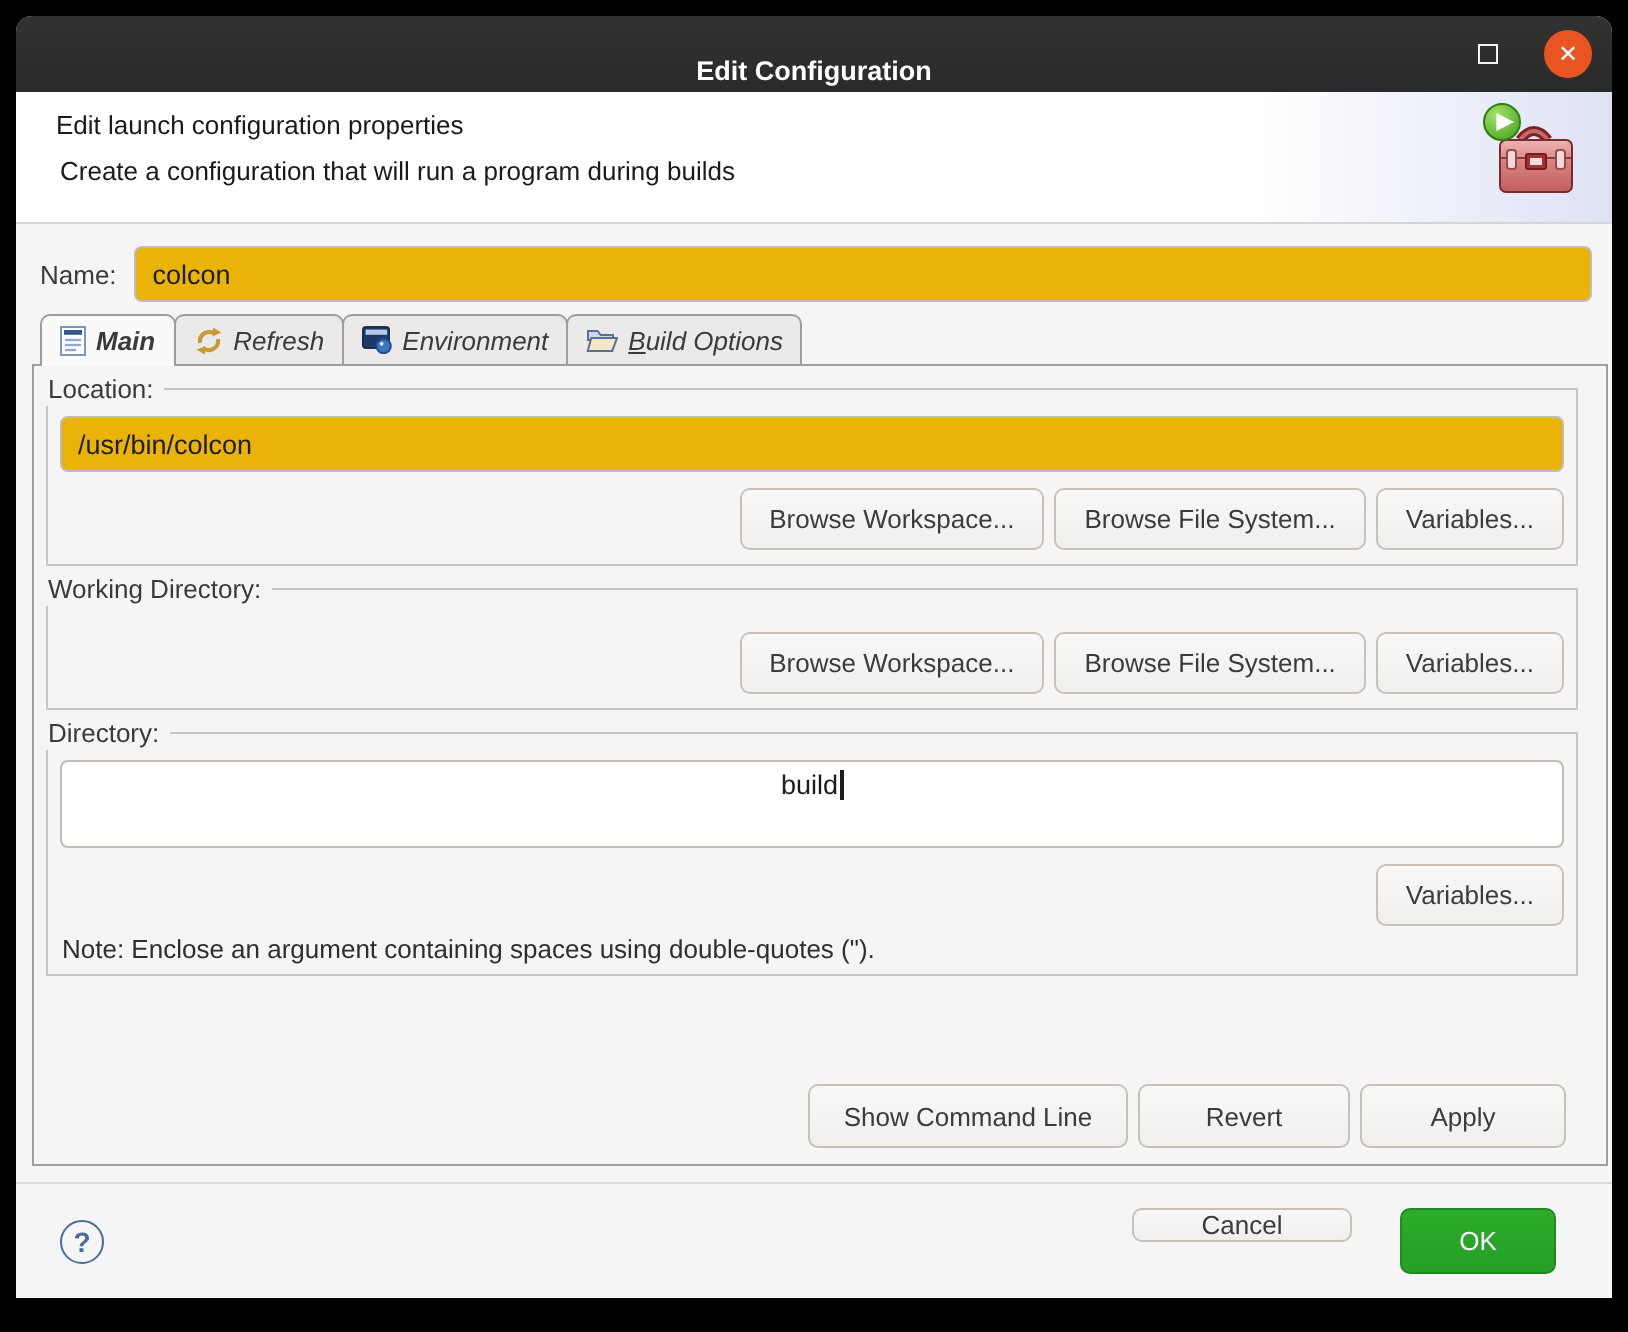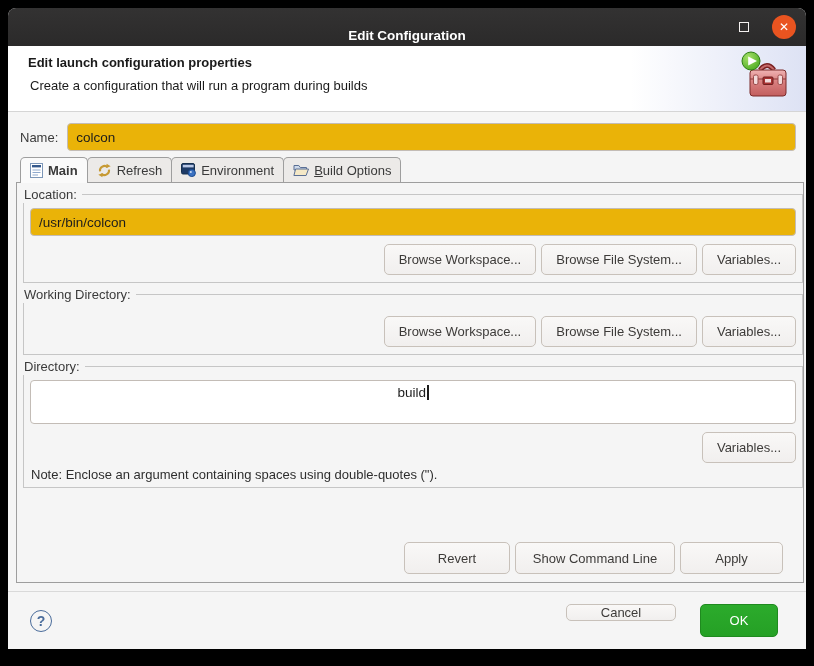--- a/index.html
+++ b/index.html
@@ -17,47 +17,47 @@
   .win-controls { position:absolute; right:10px; top:0; height:38px; display:flex; align-items:center; gap:16px; }
   .btn-max { width:24px; height:24px; display:flex; align-items:center; justify-content:center; cursor:default; }
   .max-glyph { width:10px; height:10px; border:1.5px solid #f4f1f0; }
   .btn-close { width:24px; height:24px; border-radius:50%; background:#e95420;
                display:flex; align-items:center; justify-content:center; }
   .close-glyph { color:#fff; font-size:12px; line-height:1; }
 
   
   .header { height:66px; background:linear-gradient(90deg,#ffffff 78%,#e2e6f6 97%,#dde2f4 100%);
             border-bottom:1px solid #d5d5d5; position:relative; padding:9px 0 0 20px; flex:none; }
-  .header-title { font-weight:bold; font-size:13px; color:#1a1a1a; }
+  .header-title { font-weight:normal; font-size:13px; color:#1a1a1a; }
   .header-subtitle { font-size:13px; color:#1a1a1a; margin:8px 0 0 2px; }
   .header-art { position:absolute; right:13px; top:5px; }
 
   
   .body { flex:1; display:flex; flex-direction:column; background:#f5f5f5; min-height:0; }
 
   .name-row { display:flex; align-items:center; margin:11px 10px 0 12px; flex:none; }
   .name-row label { margin-right:9px; color:#3a3a3a; }
   .text-input { height:28px; flex:1; background:#eab308; border:1px solid #c3bcb6; border-radius:4px;
                 padding:0 8px; font:13.5px "Liberation Sans","DejaVu Sans",sans-serif; color:#1c1c1c; outline:none; }
 
   
   .tabbar { display:flex; margin:6px 2px 0 8px; padding-left:4px;
-            position:relative; z-index:2; flex:none; }
+            position:relative; z-index:2; flex:none;font-style:italic; }
   .tab { height:25px; display:inline-flex; align-items:center; gap:5px; padding:0 9px;
          background:#eceae8; border:1px solid #9e9e9e; border-bottom:0;
          border-radius:5px 5px 0 0; margin-right:-1px; position:relative; cursor:default; }
   .tab.selected { background:#fafafa; font-weight:bold; z-index:3; }
   .tab.selected::after { content:""; position:absolute; left:0; right:0; bottom:-1px; height:1px; background:#fafafa; }
   .mnemonic { text-decoration:underline; }
 
   
   .content { flex:1; border:1px solid #9e9e9e; margin:0 2px 8px 8px; background:#f5f5f5;
              display:flex; flex-direction:column; position:relative; z-index:1; min-height:0; }
 
-  .group { position:relative; border:1px solid #c6c6c6; margin:11px 0 0 6px;
+  .group { position:relative; border:1px solid #c6c6c6; margin:11px 14px 0 6px;
            padding:13px 6px 7px 6px; }
   .group-legend { position:absolute; top:-9px; left:-1px; background:#f5f5f5; padding:0 5px 0 1px;
                   font-size:13px; color:#3a3a3a; line-height:17px; }
   .group .field { width:100%; height:28px; }
   .btn-row { display:flex; justify-content:flex-end; gap:5px; margin-top:8px; }
 
   .btn { background:linear-gradient(#f9f8f7,#f1efee); border:1px solid #c8c1ba; border-radius:5px;
          color:#3d3b39; font:13px "Liberation Sans","DejaVu Sans",sans-serif;
          height:31px; padding:0 14px; display:inline-flex; align-items:center; justify-content:center; cursor:default; }
 
@@ -197,22 +197,22 @@
         <div class="group" style="padding-bottom:5px;">
           <span class="group-legend">Directory:</span>
           <div class="argbox"><span>build</span><span class="caret"></span></div>
           <div class="btn-row">
             <button class="btn">Variables...</button>
           </div>
           <div class="args-note">Note: Enclose an argument containing spaces using double-quotes (").</div>
         </div>
 
         <div class="actions-row">
+          <button class="btn btn-wide">Show Command Line</button>
           <button class="btn btn-mid">Revert</button>
-          <button class="btn btn-wide">Show Command Line</button>
           <button class="btn btn-apply">Apply</button>
         </div>
       </div>
     </div>
 
     <div class="footer">
       <div class="help-circle">
         <span>?</span>
       </div>
       <div class="footer-btns">

